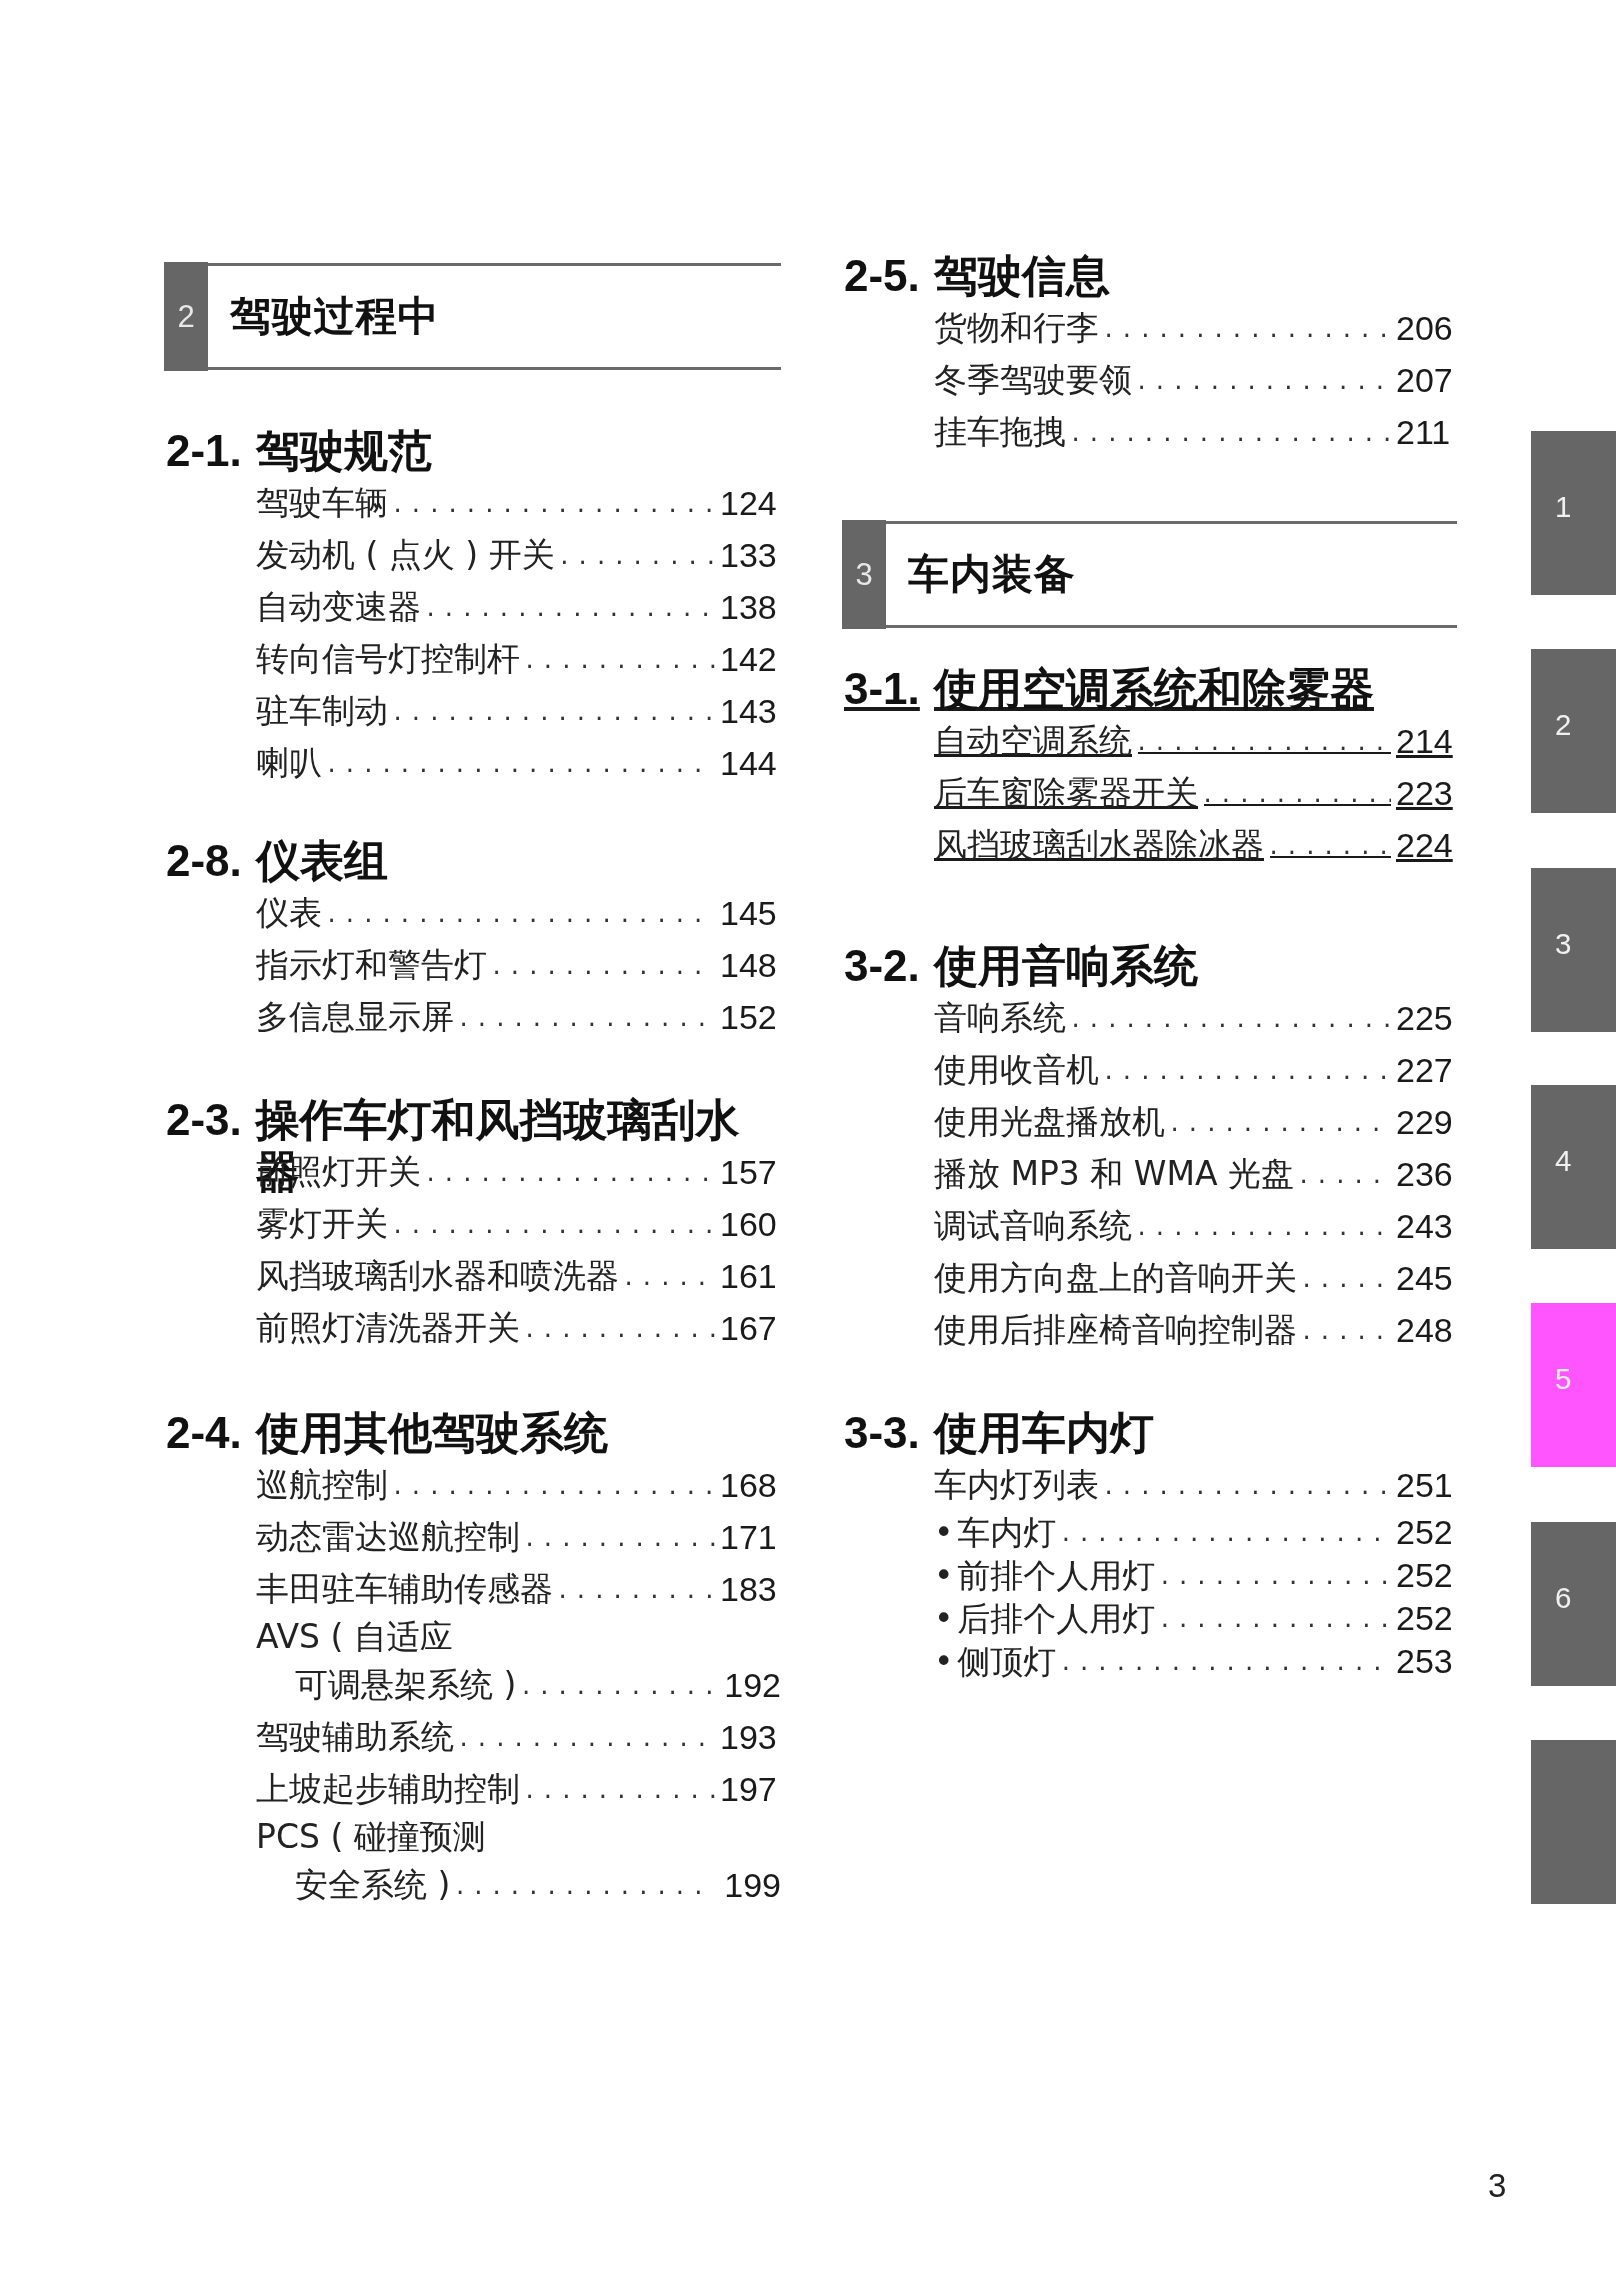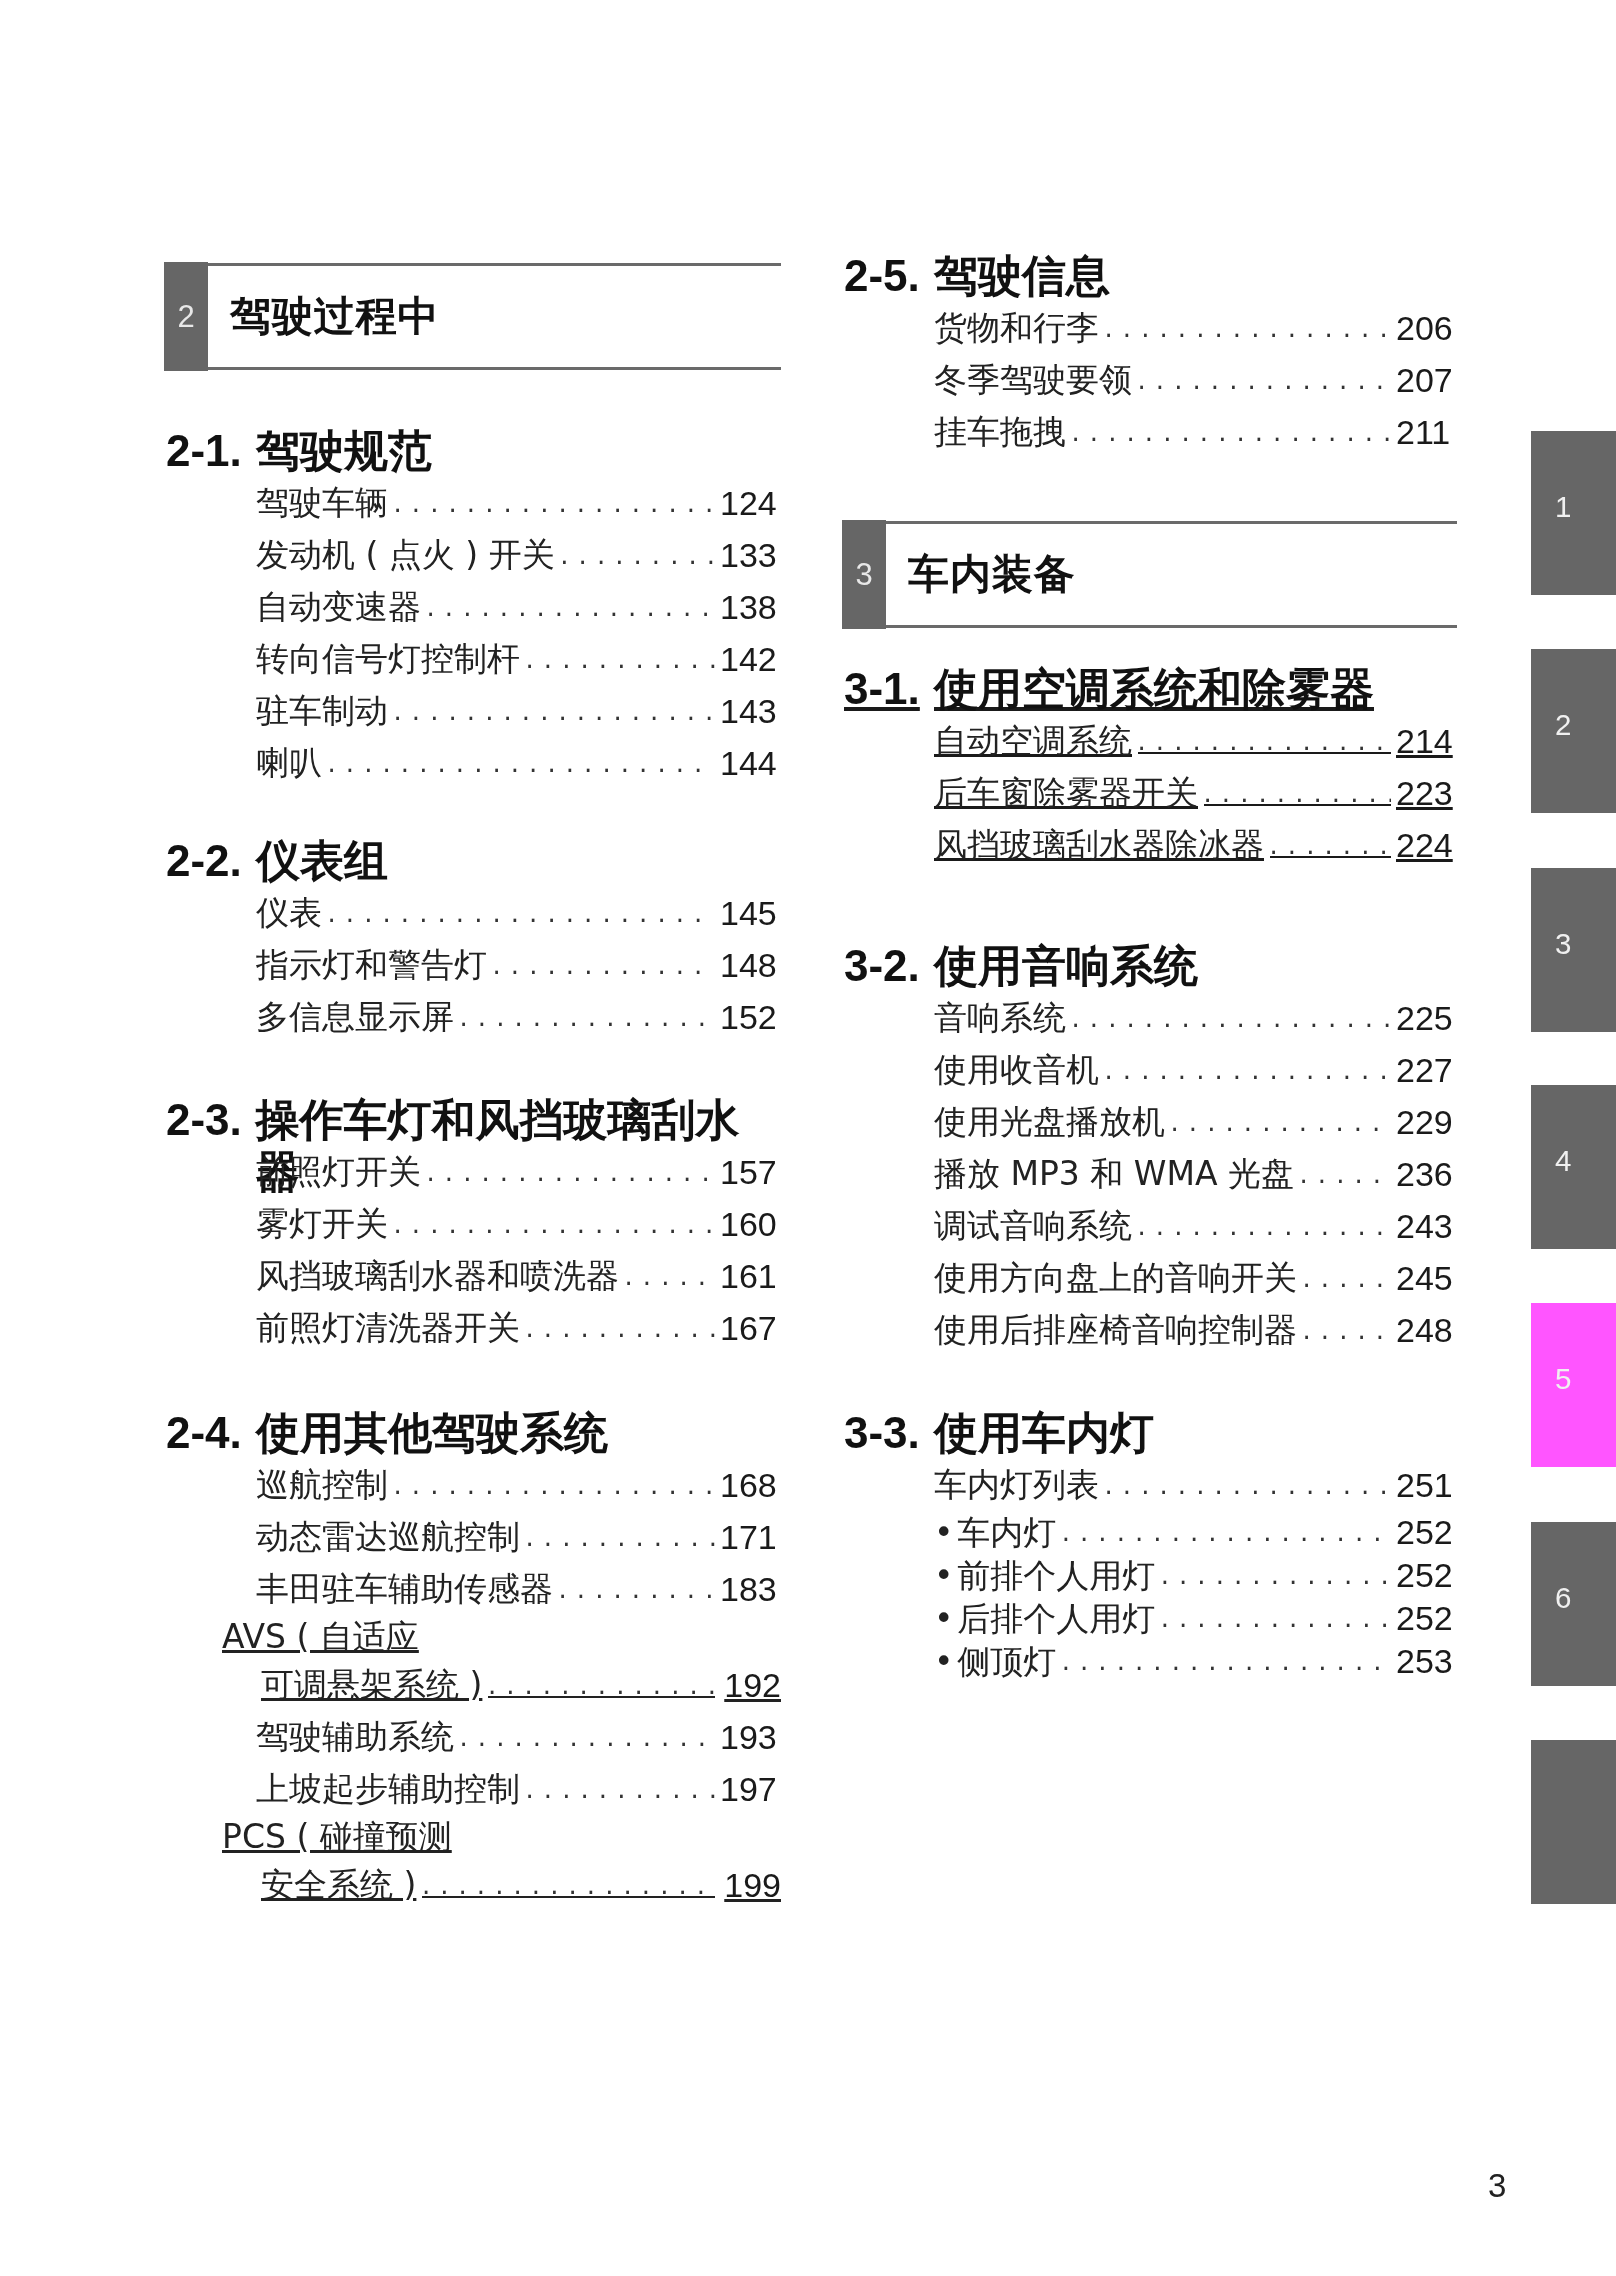--- a/index.html
+++ b/index.html
@@ -35,21 +35,21 @@
   .entry .label { white-space:nowrap; }
   .entry .dots {
     flex:1; overflow:hidden; white-space:nowrap; margin:0 5.5px; font-size:26px; letter-spacing:0.9px; color:#333;
   }
   .entry .dots::before {
     content:". . . . . . . . . . . . . . . . . . . . . . . . . . . . . . . . . . . . . . . . . . . . . . . . . . . . . . . . . . . . . . . . . . . . . . . . . . . . . . . . . . . . . . . . . . . . . . . . . . . . . . . . . . . . ";
   }
   .entry .page {
     font-family:"Liberation Sans",sans-serif; font-size:34px; width:61px; text-align:left; color:#1a1a1a;
   }
-  .wrap-entry { margin-left:56px; font-size:33px; color:#222;text-decoration:underline; }
+  .wrap-entry { margin-left:90px; font-size:33px; color:#222; }
   .wrap-entry .line1 { height:44px; line-height:44px; white-space:nowrap; }
   .wrap-entry .line2 { display:flex; align-items:flex-start; height:52px; line-height:52px; padding-left:39px; }
   .wrap-entry .line2 .label { white-space:nowrap; }
   .wrap-entry .line2 .dots {
     flex:1; overflow:hidden; white-space:nowrap; margin:0 5.5px; font-size:26px; letter-spacing:0.9px; color:#333;
   }
   .wrap-entry .line2 .dots::before {
     content:". . . . . . . . . . . . . . . . . . . . . . . . . . . . . . . . . . . . . . . . . . . . . . . . . . . . . . . . . . . . . . . . . . . . . . . . . . . ";
   }
   .wrap-entry .line2 .page {
@@ -106,21 +106,21 @@
     </div>
   <div class="entry">
       <span class="label">喇叭</span>
       <span class="dots"></span>
       <span class="page">144</span>
     </div>
 </div>
 
 <div class="section" style="left:166px; top:835px; width:615px;">
   <div class="section-head">
-    <span class="section-num">2-2.</span>
+    <span class="section-num">2-8.</span>
     <span>仪表组</span>
   </div>
   <div class="entry">
       <span class="label">仪表</span>
       <span class="dots"></span>
       <span class="page">145</span>
     </div>
   <div class="entry">
       <span class="label">指示灯和警告灯</span>
       <span class="dots"></span>

